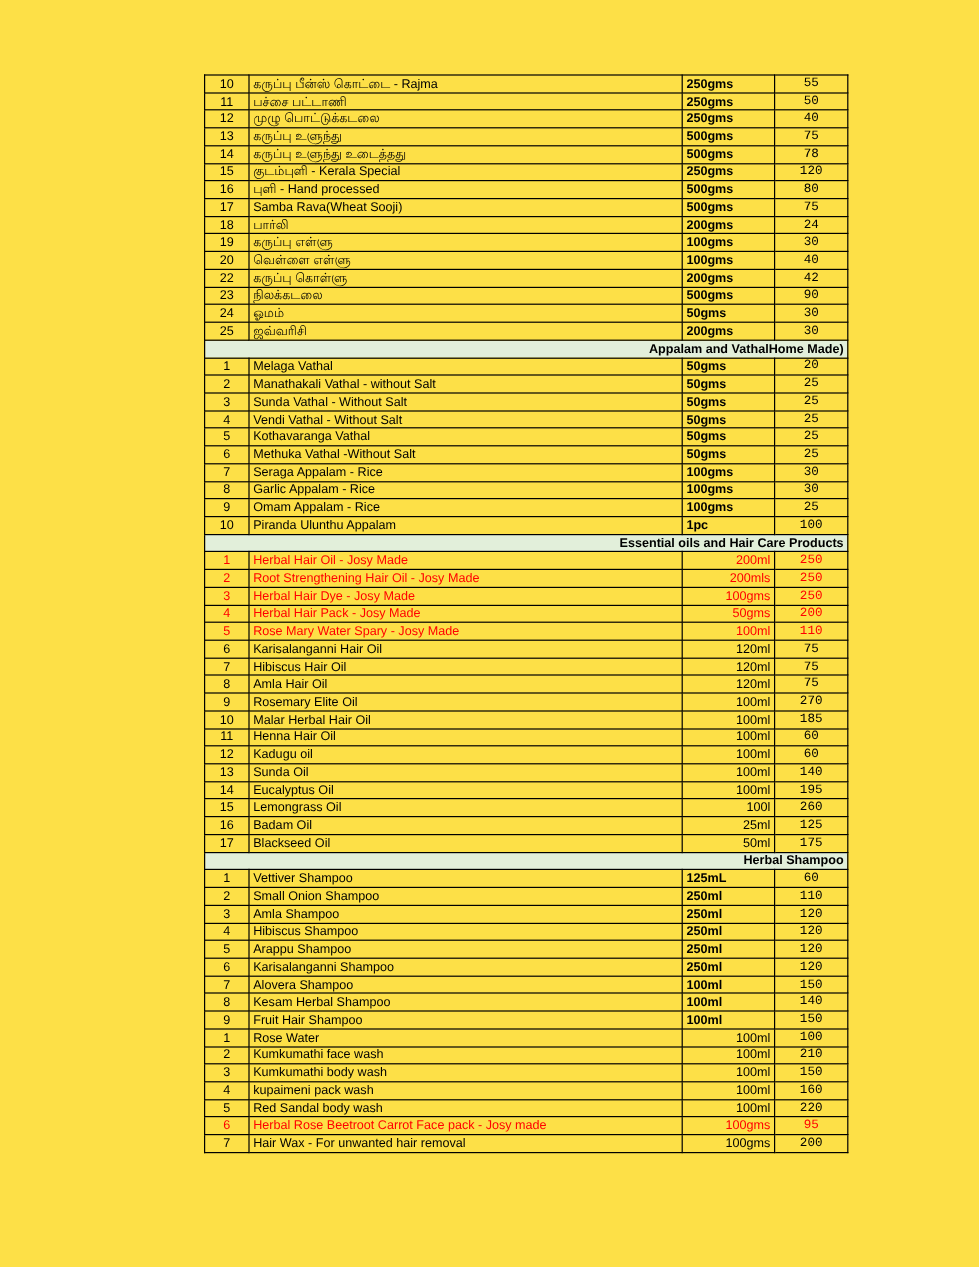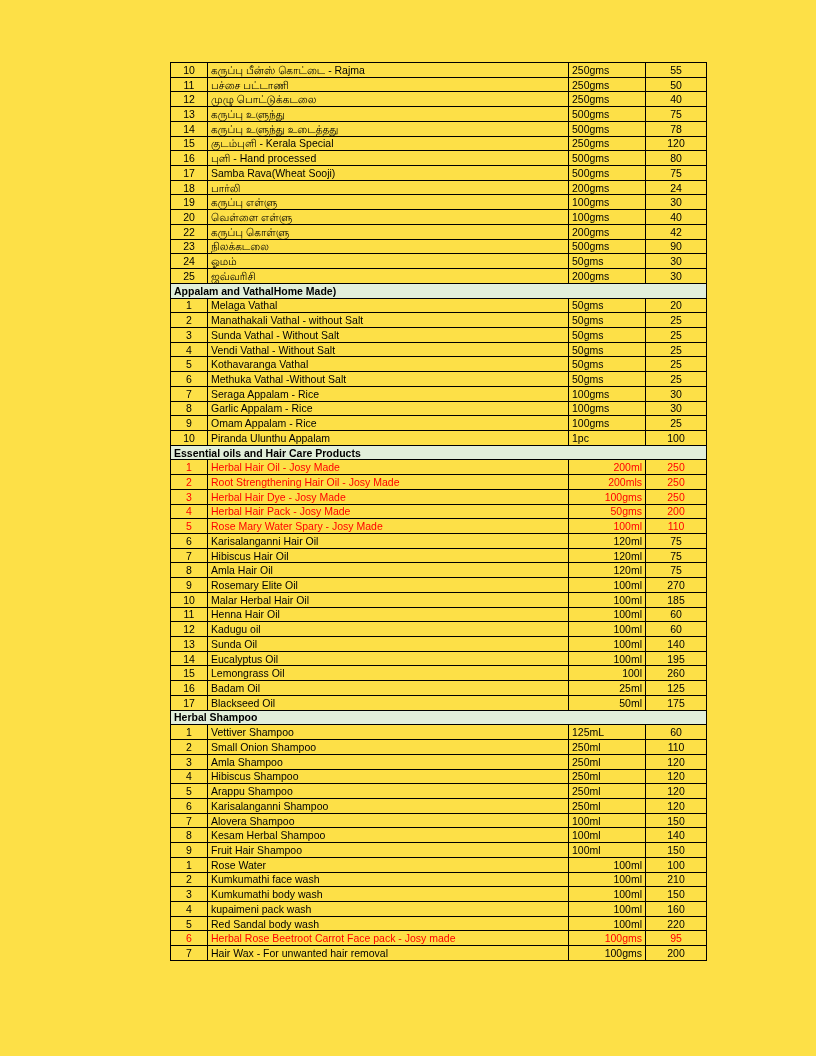--- a/index.html
+++ b/index.html
@@ -37,29 +37,29 @@
     padding: 0 3px;
     font-size: 10.5px;
     line-height: 12px;
     color: #000000;
     vertical-align: middle;
     white-space: nowrap;
     overflow: hidden;
   }
   td.c-no    { text-align: center; padding: 0 1px; }
   td.c-name  { text-align: left; }
-  td.c-qty.align-left   { text-align: left; }
+  td.c-qty.align-left   { text-align: left; font-weight: bold; }
   td.c-qty.align-center { text-align: right; }
-  td.c-price { text-align: center; }
+  td.c-price { text-align: center; font-family: Liberation Mono, monospace; }
   tr.red-row td { color: #FF0000; }
   td.section-header {
     background: #E2EFDA;
     color: #375623;
     font-weight: bold;
-    text-align: left;
+    text-align: right;
     font-size: 11px;
   }
 </style>
 </head>
 <body>
 
 <div class="sheet">
   <table class="price-table">
     <colgroup>
       <col class="col-no">

